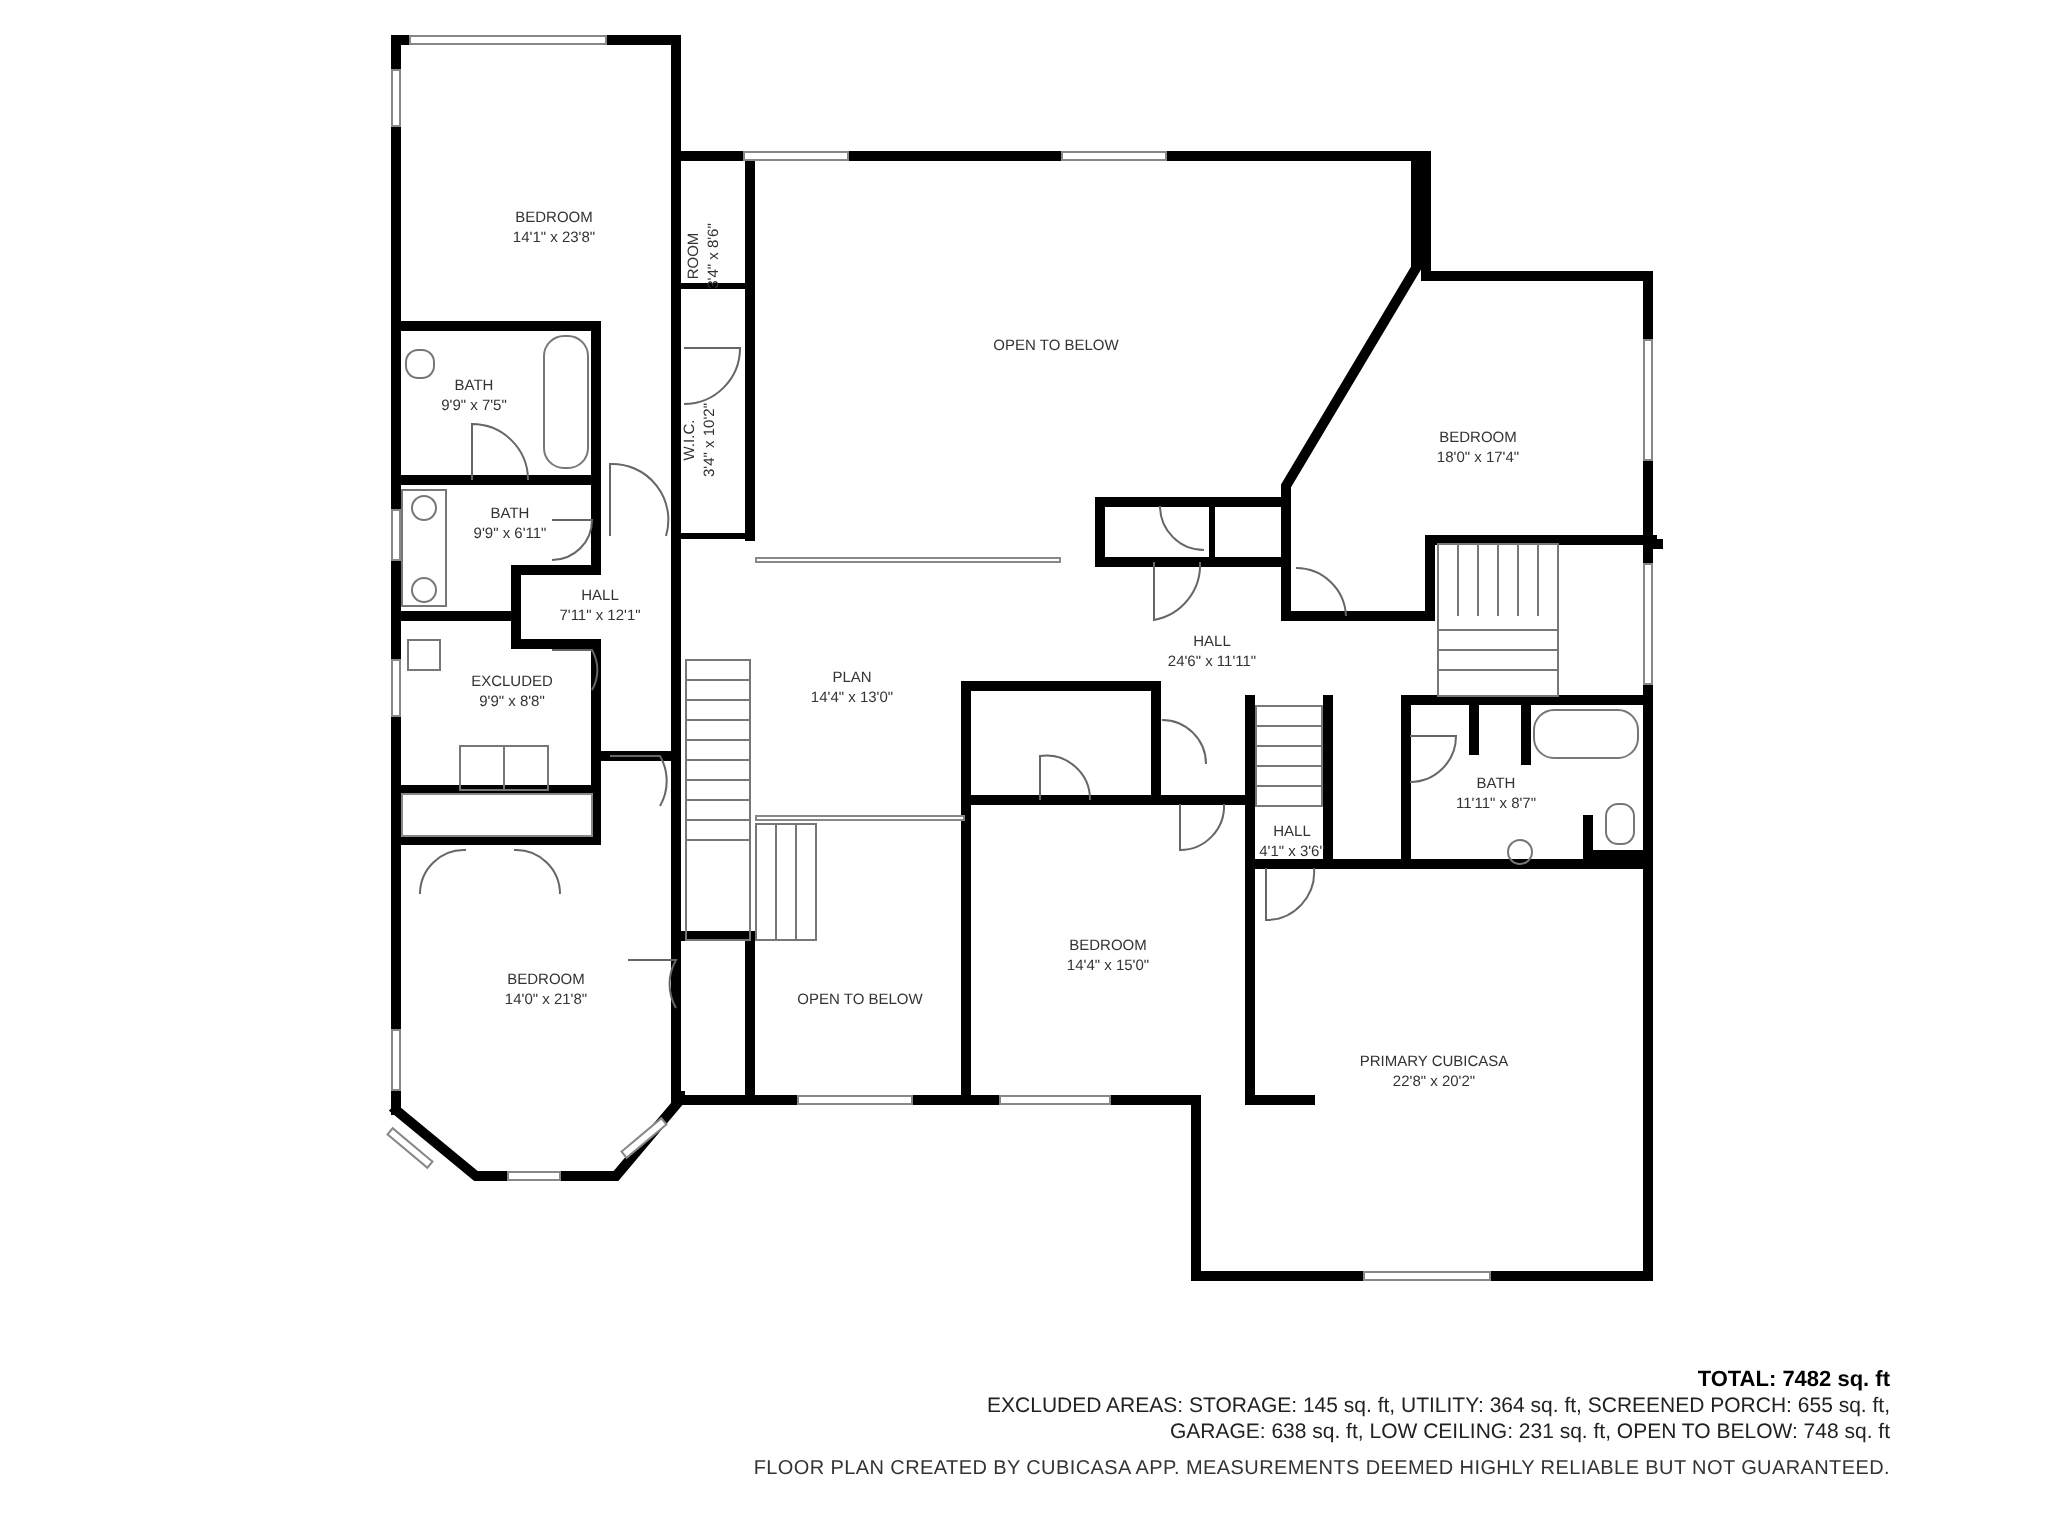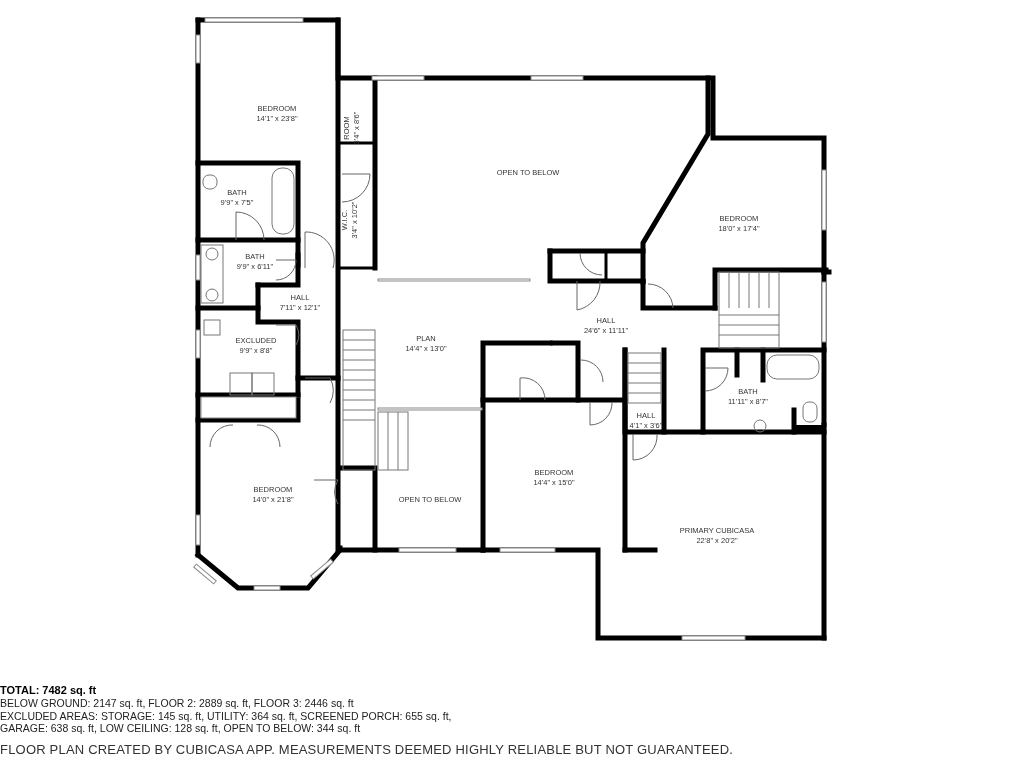--- a/index.html
+++ b/index.html
@@ -8,24 +8,24 @@
   #plan { position:absolute; left:0; top:0; width:1024px; height:680px; }
   .wall { stroke:#000; stroke-width:5; fill:none; stroke-linecap:square; }
   .wall-thin { stroke:#000; stroke-width:3; fill:none; }
   .win { fill:#fff; stroke:#888; stroke-width:1; }
   .fix { fill:none; stroke:#777; stroke-width:1; }
   .door { fill:none; stroke:#666; stroke-width:1; }
   .room-label { position:absolute; text-align:center; font-size:7.5px; line-height:10px;
                 color:#333; white-space:nowrap; transform:translateX(-50%); }
   .room-label .dim { display:block; }
   .rot { transform:translateX(-50%) rotate(-90deg); }
-  #footer { position:absolute; left:0; top:684px; width:945px; text-align:left; }
+  #footer { position:absolute; left:0; top:684px; width:945px; text-align:right; }
   #footer .total { font-weight:bold; font-size:11px; line-height:13px; color:#000; }
   #footer .line { font-size:10.5px; line-height:12.5px; color:#222; }
-  #footer .disclaimer { font-size:13px; margin-top:7px; color:#333; letter-spacing:0.2px; }
+  #footer .disclaimer { font-size:10px; margin-top:7px; color:#333; letter-spacing:0.2px; }
 </style>
 </head>
 <body>
 
 <svg id="plan" viewBox="0 0 1024 680" xmlns="http://www.w3.org/2000/svg">
 
   <g>
     <polyline class="wall" points="198,20 338,20 338,78 713,78 713,138 824,138 824,272"></polyline>
     <line class="wall" x1="198" y1="20" x2="198" y2="555"></line>
     <line class="wall" x1="824" y1="272" x2="829" y2="272"></line>
@@ -223,17 +223,16 @@
   <span>BEDROOM</span>
   <span class="dim">14'4" x 15'0"</span>
 </div>
 <div class="room-label" style="left:717px;top:526px">
   <span>PRIMARY CUBICASA</span>
   <span class="dim">22'8" x 20'2"</span>
 </div>
 
 <div id="footer">
   <div class="total">TOTAL: 7482 sq. ft</div>
-  <div class="line">BELOW GROUND: 2147 sq. ft, FLOOR 2: 2889 sq. ft, FLOOR 3: 2446 sq. ft</div>
   <div class="line">EXCLUDED AREAS: STORAGE: 145 sq. ft, UTILITY: 364 sq. ft, SCREENED PORCH: 655 sq. ft,</div>
-  <div class="line">GARAGE: 638 sq. ft, LOW CEILING: 128 sq. ft, OPEN TO BELOW: 344 sq. ft</div>
+  <div class="line">GARAGE: 638 sq. ft, LOW CEILING: 231 sq. ft, OPEN TO BELOW: 748 sq. ft</div>
   <div class="disclaimer">FLOOR PLAN CREATED BY CUBICASA APP. MEASUREMENTS DEEMED HIGHLY RELIABLE BUT NOT GUARANTEED.</div>
 </div>
 
 </body></html>

